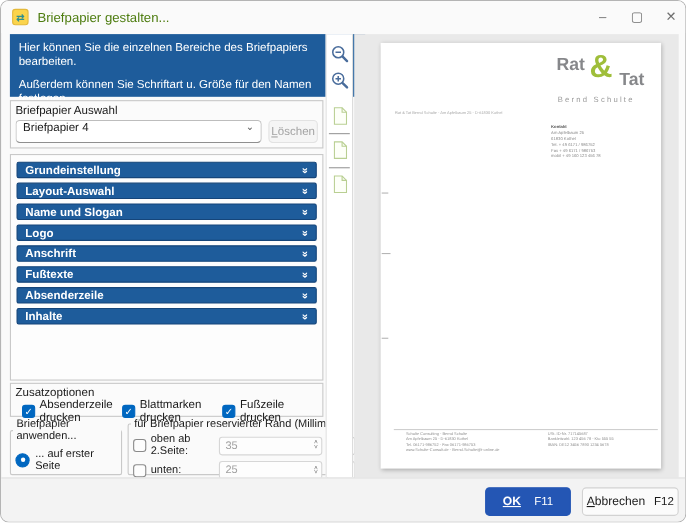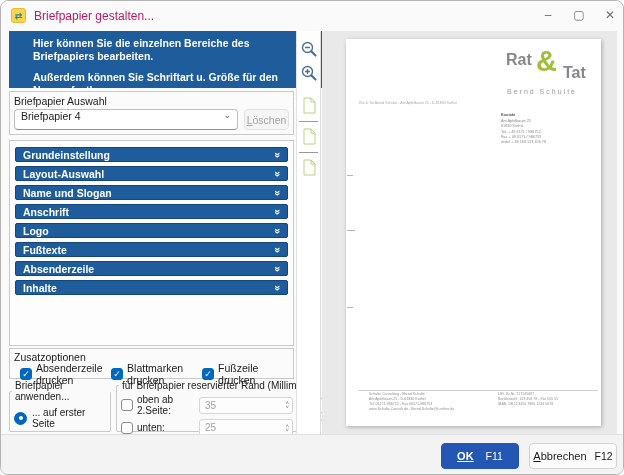--- a/index.html
+++ b/index.html
@@ -2,26 +2,26 @@
 <html><head>
 <meta charset="utf-8">
 <style>
   * { margin:0; padding:0; box-sizing:border-box; }
   html,body { width:624px; height:475px; background:#fff; font-family:"Liberation Sans", sans-serif; }
   .dialog { position:relative; width:624px; height:475px; background:#fafafa; border:1px solid #b4b4b4; border-radius:8px; overflow:hidden; }
 
   
   .titlebar { position:absolute; left:0; top:0; width:100%; height:29px; background:#fafafa; }
   .app-icon { position:absolute; left:10px; top:7px; width:15px; height:15px; background:#fbd44c; border:1px solid #e4b93a; border-radius:3px; color:#2f8f8f; font-size:9px; font-weight:bold; display:flex; align-items:center; justify-content:center; }
-  .title-text { position:absolute; left:33px; top:8px; font-size:12px; color:#be185d; }
+  .title-text { position:absolute; left:33px; top:8px; font-size:12px; color:#4d7c0f; }
   .win-btn { position:absolute; top:0; width:30px; height:28px; display:flex; align-items:center; justify-content:center; color:#707070; font-size:12px; cursor:default; }
   .win-min { left:532px; } .win-max { left:563px; } .win-close { left:594px; }
 
   
-  .info-box { position:absolute; left:8px; top:30px; width:323px; height:57px; background:#1e5c9b; color:#fff; font-size:10.5px; font-weight:bold; padding:6px 24px; line-height:12.5px; }
+  .info-box { position:absolute; left:8px; top:30px; width:323px; height:57px; background:#1e5c9b; color:#fff; font-size:10.5px; font-weight:normal; padding:6px 8px; line-height:12.5px; }
   .info-box .gap { height:9px; }
 
   .group-box { position:absolute; border:1px solid #c9c9c9; background:#fbfbfb; }
   .auswahl-box { left:8px; top:90px; width:285px; height:44px; }
   .auswahl-label { position:absolute; left:4px; top:3px; font-size:10.5px; color:#1a1a1a; }
   .combo { position:absolute; left:4px; top:17px; width:224px; height:21px; background:#fff; border:1px solid #bdbdbd; border-bottom-color:#8f8f8f; border-radius:4px; font-size:10.5px; color:#1a1a1a; display:flex; align-items:flex-start; padding:0 6px; justify-content:space-between; }
   .combo .chev { color:#5a5a5a; font-size:9px; }
   .btn-delete { position:absolute; left:234px; top:17px; width:45px; height:21px; background:#f5f5f5; border:1px solid #e2e2e2; border-radius:4px; color:#a3a3a3; font-size:10.5px; display:flex; align-items:center; justify-content:center; }
   .btn-delete u { text-decoration:underline; }
 
@@ -124,25 +124,25 @@
     </div>
     <div class="acc-header">
       <span>Layout-Auswahl</span>
       <span class="acc-chev">»</span>
     </div>
     <div class="acc-header">
       <span>Name und Slogan</span>
       <span class="acc-chev">»</span>
     </div>
     <div class="acc-header">
+      <span>Logo</span>
+      <span class="acc-chev">»</span>
+    </div>
+    <div class="acc-header">
       <span>Anschrift</span>
-      <span class="acc-chev">»</span>
-    </div>
-    <div class="acc-header">
-      <span>Logo</span>
       <span class="acc-chev">»</span>
     </div>
     <div class="acc-header">
       <span>Fußtexte</span>
       <span class="acc-chev">»</span>
     </div>
     <div class="acc-header">
       <span>Absenderzeile</span>
       <span class="acc-chev">»</span>
     </div>

